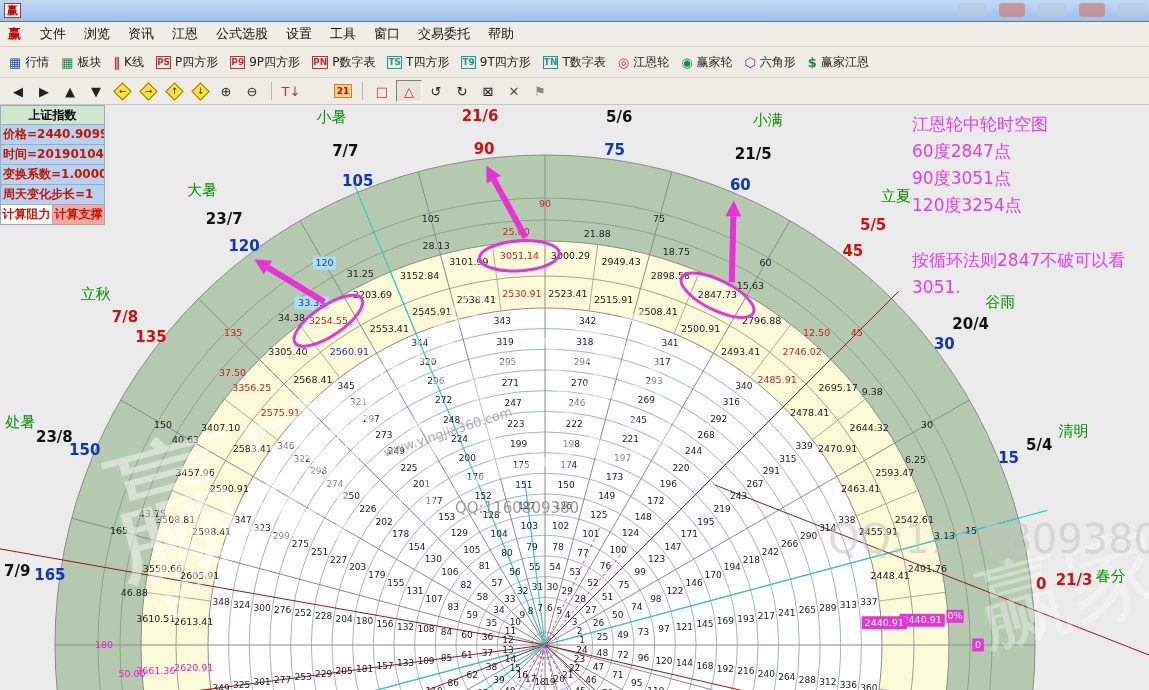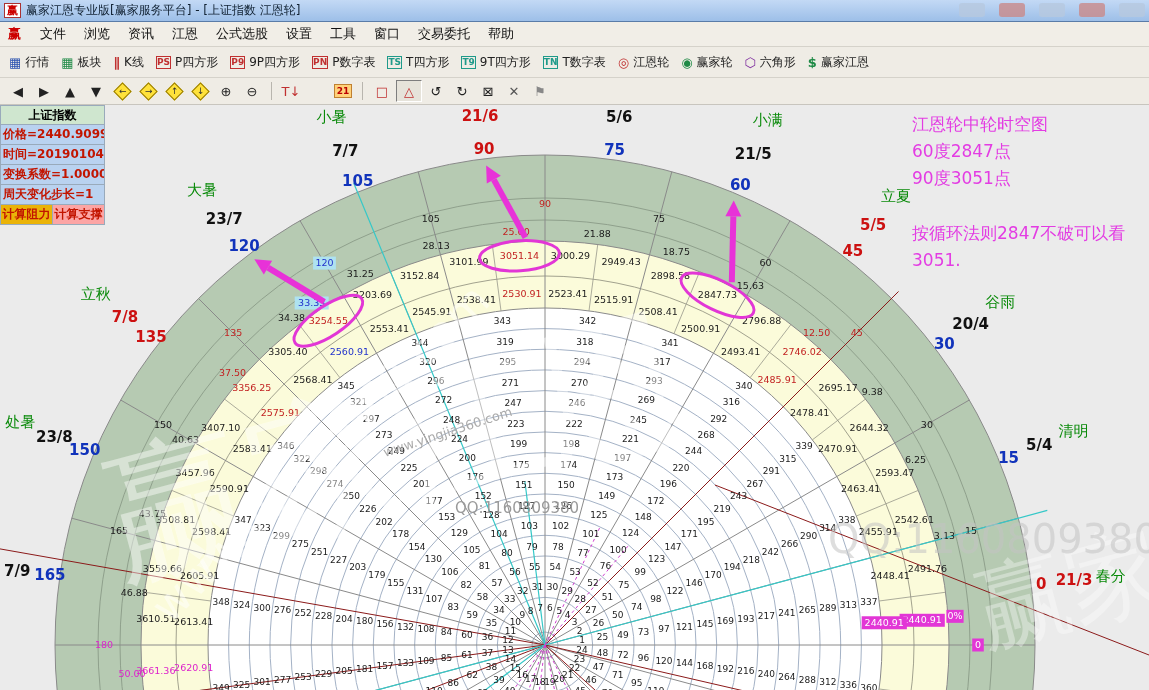--- a/index.html
+++ b/index.html
@@ -32,34 +32,33 @@
   .clsb{font-size:12px;color:#222;margin-top:41px;}
   
   .content{position:relative;width:1149px;height:588px;background:#ebebeb;overflow:hidden;}
   svg{position:absolute;left:0;top:0;}
   
   .sidebar{position:absolute;left:0;top:0;width:105px;font-size:12px;font-weight:bold;z-index:5;border-radius:8px;}
   .sb-header{background:#cfe6cf;color:#000;text-align:center;height:18px;line-height:18px;border:1px solid #9ab;}
   .sb-row{background:#b9d2f0;color:#c21500;height:19px;line-height:19px;padding-left:2px;border:1px solid #9ab;border-top:none;white-space:nowrap;overflow:hidden;}
   .sb-btns{display:flex;}
   .sb-btn{height:19px;line-height:19px;text-align:center;color:#c21500;border:1px solid #9ab;border-top:none;flex:1;cursor:default;}
-  .sb-btn.b1{background:#eab308;}
+  .sb-btn.b1{background:#ffffff;}
   .sb-btn.b2{background:#fca5a5;border-left:none;}
   
   .annotation{position:absolute;left:912px;top:6px;font-size:17px;color:#e33ce3;line-height:27px;z-index:6;white-space:nowrap;}
   .annotation .gap{height:28px;}
 </style>
 </head>
 <body>
 
 <div class="app">
 
   <div class="titlebar">
     <span class="logo">赢</span>
-    <span>赢家江恩专业版[赢家服务平台] - [上证指数 江恩轮]</span>
     <span class="tb-blur">
       <span></span>
         <span class="r"></span>
         <span></span>
         <span class="r"></span>
         <span></span>
     </span>
   </div>
 
   <div class="menubar">
@@ -775,18 +774,19 @@
       <div class="sb-btns" id="sb-btns">
           <div class="sb-btn b1">计算阻力</div>
           <div class="sb-btn b2">计算支撑</div>
         </div>
     </div>
 
     <div class="annotation" id="annotation" style="color: rgb(227, 60, 227);">
         <div>江恩轮中轮时空图</div>
         <div>60度2847点</div>
         <div>90度3051点</div>
+        <div>120度3254点</div>
         <div class="gap"></div>
         <div>按循环法则2847不破可以看</div>
         <div>3051.</div>
       </div>
   </div>
 </div>
 
 </body></html>

